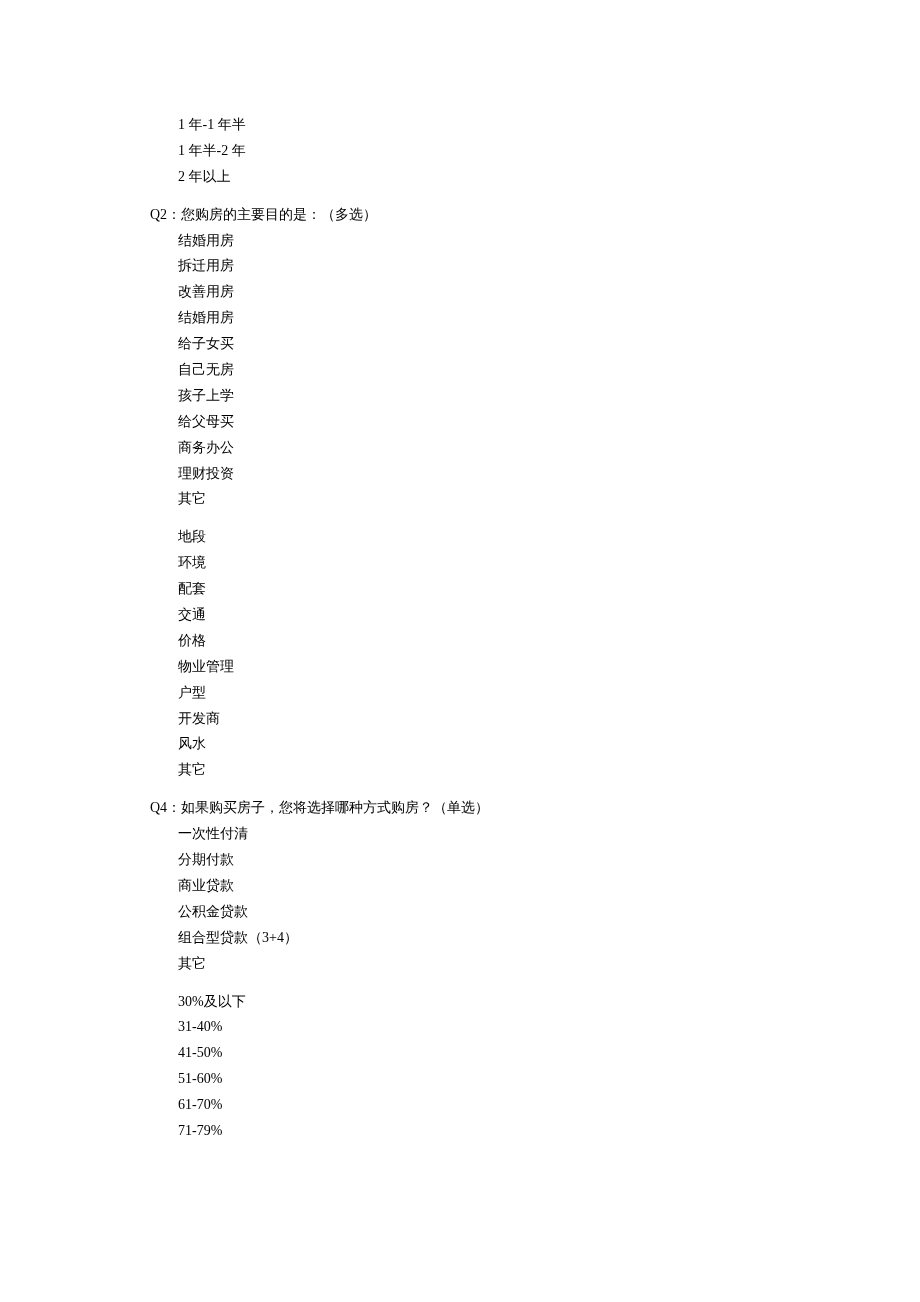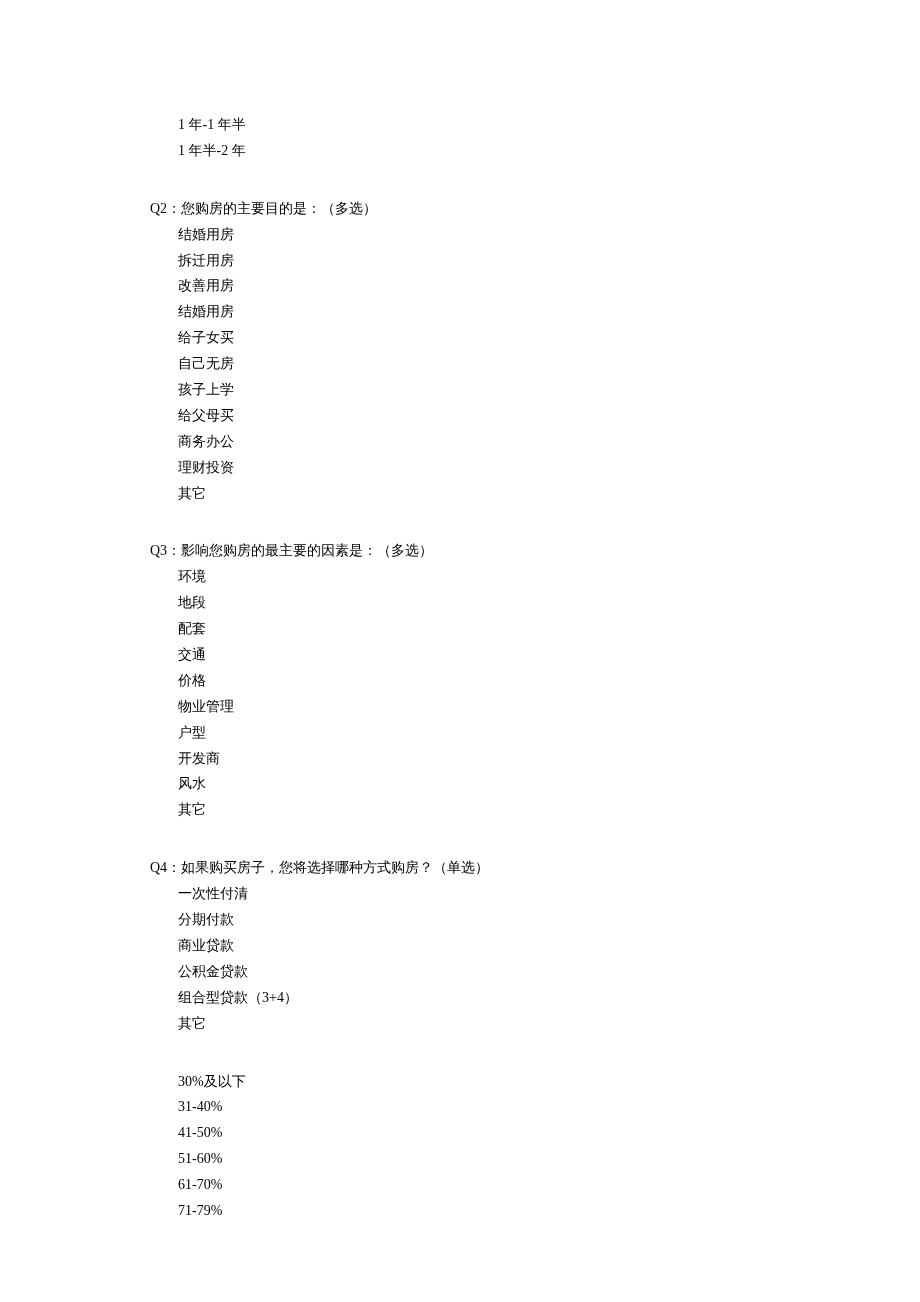--- a/index.html
+++ b/index.html
@@ -11,21 +11,21 @@
     color: #000;
     line-height: 1.85;
   }
   .page {
     width: 920px;
     min-height: 1302px;
     box-sizing: border-box;
     padding: 112px 0 0 150px;
   }
   .question {
-    margin-top: 32px;
+    margin-top: 12px;
   }
   .question:first-child {
     margin-top: 0;
   }
   .q-label {
     display: block;
   }
   .options {
     padding-left: 28px;
   }
@@ -35,20 +35,21 @@
 </style>
 </head>
 <body>
 
 <div class="page">
 
   <div class="question">
     <div class="options">
       <span class="option">1 年-1 年半</span>
       <span class="option">1 年半-2 年</span>
+      <span class="option">2 年以上</span>
     </div>
   </div>
 
   <div class="question">
     <span class="q-label">Q2：您购房的主要目的是：（多选）</span>
     <div class="options">
       <span class="option">结婚用房</span>
       <span class="option">拆迁用房</span>
       <span class="option">改善用房</span>
       <span class="option">结婚用房</span>
@@ -56,24 +57,23 @@
       <span class="option">自己无房</span>
       <span class="option">孩子上学</span>
       <span class="option">给父母买</span>
       <span class="option">商务办公</span>
       <span class="option">理财投资</span>
       <span class="option">其它</span>
     </div>
   </div>
 
   <div class="question">
-    <span class="q-label">Q3：影响您购房的最主要的因素是：（多选）</span>
     <div class="options">
+      <span class="option">地段</span>
       <span class="option">环境</span>
-      <span class="option">地段</span>
       <span class="option">配套</span>
       <span class="option">交通</span>
       <span class="option">价格</span>
       <span class="option">物业管理</span>
       <span class="option">户型</span>
       <span class="option">开发商</span>
       <span class="option">风水</span>
       <span class="option">其它</span>
     </div>
   </div>

